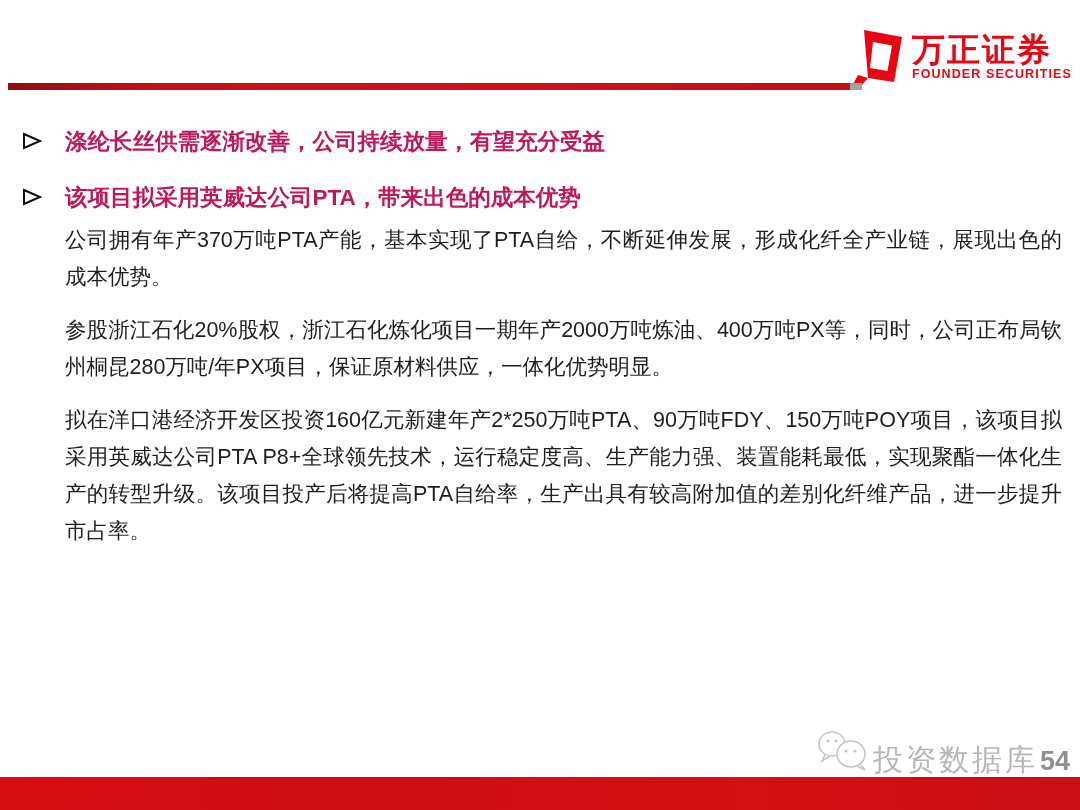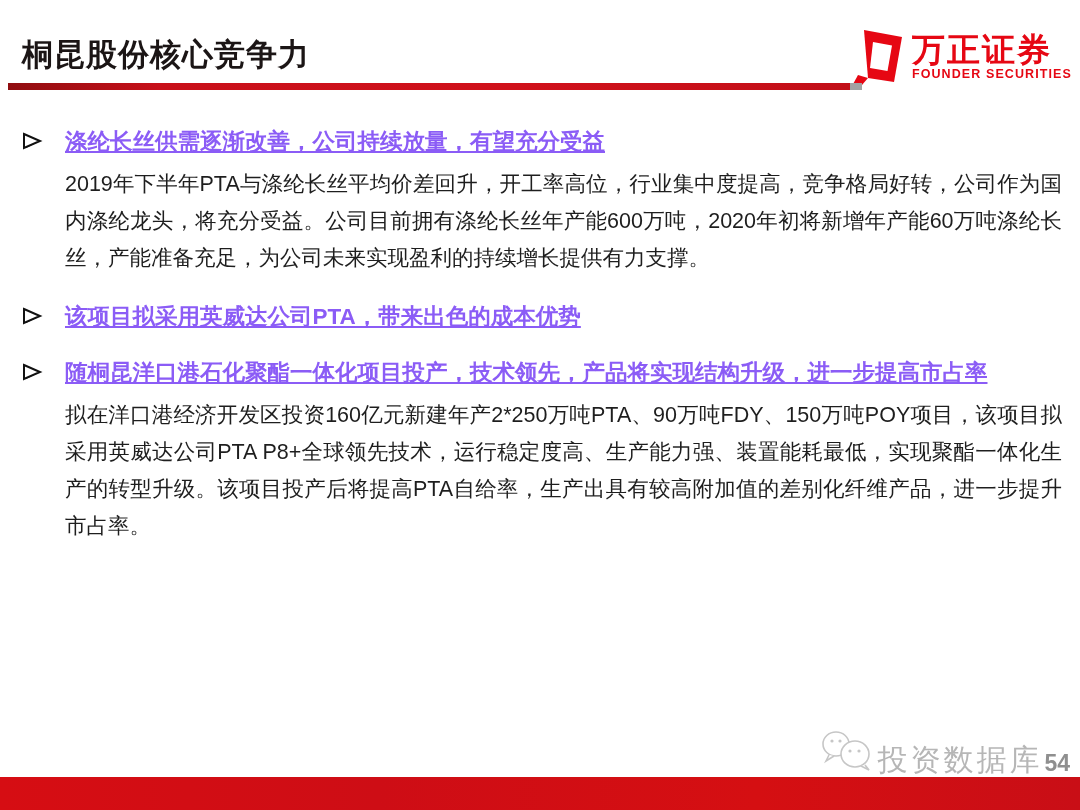--- a/index.html
+++ b/index.html
@@ -34,21 +34,21 @@
 
   
   .content{
     position:absolute;left:65px;top:102px;width:997px;
     color:#1c1c1c;
   }
   .bullet-head{
     position:relative;margin:24px 0 4px 0;
   }
   .bullet-head h2{
-    margin:0;font-size:22.5px;font-weight:bold;color:#8b5cf6;line-height:32px;text-decoration:underline;
+    margin:0;font-size:22.5px;font-weight:bold;color:#be185d;line-height:32px;
   }
   .marker{
     position:absolute;left:-42px;top:5px;width:20px;height:20px;
   }
   .bullet-body{
     margin:8px 0 16px 0;
     font-size:21.5px;line-height:37px;color:#1e1e1e;
     text-align:justify;
   }
   .bullet-body.last{margin-bottom:16px;}
@@ -59,30 +59,29 @@
     background:linear-gradient(to right,#d60d13,#ce0d15 35%,#d50f12 70%,#c90e16);
   }
   .watermark{
     position:absolute;right:10px;bottom:35px;
     display:flex;align-items:flex-end;gap:6px;
   }
   .wm-text{
     font-size:30px;color:#b6b6b6;letter-spacing:3px;line-height:1;
   }
   .wm-page{
-    font-size:23px;font-weight:bold;color:#8f8f8f;line-height:1;margin-left:-4px;
+    font-size:27px;font-weight:bold;color:#8f8f8f;line-height:1;margin-left:-4px;
   }
 </style>
 </head>
 <body>
 
 <div class="slide">
 
   <div class="hdr">
-    <h1 class="page-title">桐昆股份核心竞争力</h1>
 
     <div class="logo">
       <span>
         <svg width="56" height="58" viewBox="0 0 56 58">
           <path d="M16 2 L54 9 L46 54 L20 50 Z" fill="#e60713"></path>
           <path d="M25 14 L44 17.5 L39.5 43 L22 40 Z" fill="#ffffff"></path>
           <path d="M20 50 L14 57 L4 58 L10 47 Z" fill="#e60713"></path>
         </svg>
       </span>
       <span class="logo-text">
@@ -99,42 +98,34 @@
 
     <div class="bullet-head">
       <span class="marker">
         <svg width="20" height="20" viewBox="0 0 20 20">
           <path d="M1 3 L17 10 L1 17 Z" fill="none" stroke="#111" stroke-width="2" stroke-linejoin="miter"></path>
           <path d="M1 17 L17 10 L13 12 L3 17 Z" fill="#111"></path>
         </svg>
       </span>
       <h2>涤纶长丝供需逐渐改善，公司持续放量，有望充分受益</h2>
     </div>
-    <p class="bullet-body">2019年下半年PTA与涤纶长丝平均价差回升，开工率高位，行业集中度提高，竞争格局好转，公司作为国内涤纶龙头，将充分受益。公司目前拥有涤纶长丝年产能600万吨，2020年初将新增年产能60万吨涤纶长丝，产能准备充足，为公司未来实现盈利的持续增长提供有力支撑。</p>
 
     <div class="bullet-head">
       <span class="marker">
         <svg width="20" height="20" viewBox="0 0 20 20">
           <path d="M1 3 L17 10 L1 17 Z" fill="none" stroke="#111" stroke-width="2" stroke-linejoin="miter"></path>
           <path d="M1 17 L17 10 L13 12 L3 17 Z" fill="#111"></path>
         </svg>
       </span>
       <h2>该项目拟采用英威达公司PTA，带来出色的成本优势</h2>
     </div>
+    <p class="bullet-body">公司拥有年产370万吨PTA产能，基本实现了PTA自给，不断延伸发展，形成化纤全产业链，展现出色的成本优势。</p>
 
+    <p class="bullet-body">参股浙江石化20%股权，浙江石化炼化项目一期年产2000万吨炼油、400万吨PX等，同时，公司正布局钦州桐昆280万吨/年PX项目，保证原材料供应，一体化优势明显。</p>
 
-    <div class="bullet-head">
-      <span class="marker">
-        <svg width="20" height="20" viewBox="0 0 20 20">
-          <path d="M1 3 L17 10 L1 17 Z" fill="none" stroke="#111" stroke-width="2" stroke-linejoin="miter"></path>
-          <path d="M1 17 L17 10 L13 12 L3 17 Z" fill="#111"></path>
-        </svg>
-      </span>
-      <h2>随桐昆洋口港石化聚酯一体化项目投产，技术领先，产品将实现结构升级，进一步提高市占率</h2>
-    </div>
     <p class="bullet-body last">拟在洋口港经济开发区投资160亿元新建年产2*250万吨PTA、90万吨FDY、150万吨POY项目，该项目拟采用英威达公司PTA P8+全球领先技术，运行稳定度高、生产能力强、装置能耗最低，实现聚酯一体化生产的转型升级。该项目投产后将提高PTA自给率，生产出具有较高附加值的差别化纤维产品，进一步提升市占率。</p>
 
   </div>
 
   <div class="watermark">
     <span>
       <svg width="50" height="42" viewBox="0 0 50 42">
         <g fill="none" stroke="#c6c6c6" stroke-width="1.6">
           <ellipse cx="15" cy="15" rx="13" ry="12"></ellipse>
           <path d="M8 26 L5 32 L13 27" fill="#ffffff" stroke="#c6c6c6"></path>

